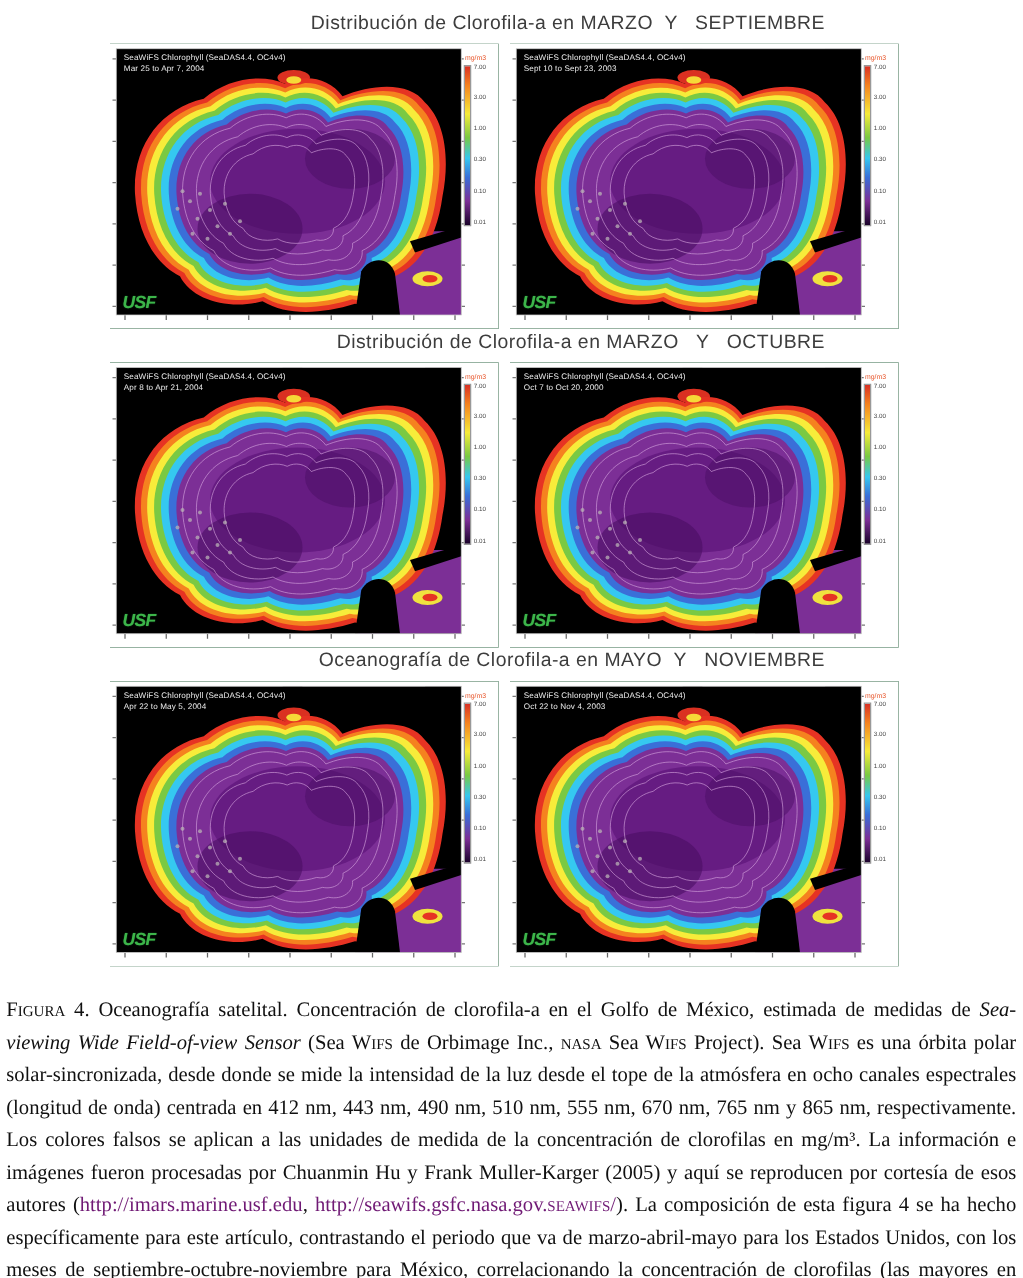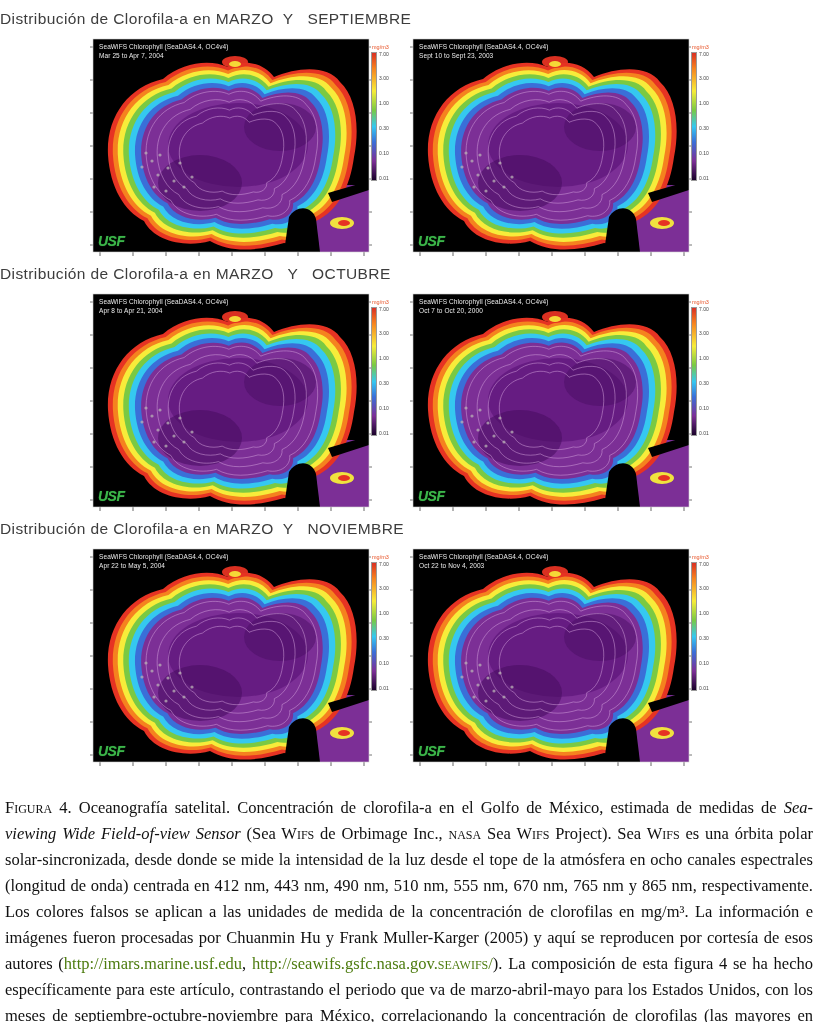--- a/index.html
+++ b/index.html
@@ -1,21 +1,21 @@
 <!DOCTYPE html>
 <html><head>
 <meta charset="utf-8">
 <style>
   html,body{margin:0;padding:0;background:#ffffff;}
   body{width:818px;font-family:"Liberation Sans",sans-serif;color:#111;}
   .page{padding-top:8px;width:818px;}
 
   .row-title{
     width:660px;margin:0;height:27px;line-height:22px;
-    text-align:left;font-size:15.5px;font-weight:400;color:#3d3d3d;
+    text-align:right;font-size:15.5px;font-weight:400;color:#3d3d3d;
     letter-spacing:.4px;white-space:pre;
   }
   .maps-row{display:flex;margin-left:88px;gap:9px;height:228px;}
 
   figure.map{margin:0;position:relative;width:311px;height:228px;background:#14532d;overflow:hidden;}
   .map svg{display:block;width:311px;height:228px;}
   .map-header{
     position:absolute;top:7px;left:11px;color:#ececec;
     font-size:6.5px;line-height:1.45;letter-spacing:.1px;
   }
@@ -41,21 +41,21 @@
     font-size:5px;line-height:1;color:#444;margin-left:2px;
   }
 
   .caption{
     margin:22px 5px 0 5px;
     font-family:"Liberation Serif",serif;
     font-size:16.5px;line-height:26px;text-align:justify;color:#101010;
   }
   .it{font-style:italic;}
   .sc{font-variant:small-caps;}
-  .cap-link{color:#4d7c0f;text-decoration:none;}
+  .cap-link{color:#701a75;text-decoration:none;}
   .cap-link.sc{font-variant:small-caps;}
 </style>
 </head>
 <body>
 
 <div class="page">
 
   <section class="fig-row">
     <h2 class="row-title">Distribución de Clorofila-a en MARZO  Y   SEPTIEMBRE</h2>
     <div class="maps-row">
@@ -514,21 +514,21 @@
                 <span>0.10</span>
                 <span>0.01</span>
               </div>
       </div>
     </div>
   </figure>
       </div>
   </section>
 
   <section class="fig-row">
-    <h2 class="row-title">Distribución de Clorofila-a en MARZO  Y   NOVIEMBRE</h2>
+    <h2 class="row-title">Oceanografía de Clorofila-a en MAYO  Y   NOVIEMBRE</h2>
     <div class="maps-row">
         <figure class="map">
     <svg viewBox="0 0 311 228">
             <defs>
               <clipPath id="clip5">
                 <rect x="5" y="4" width="276" height="213"></rect>
               </clipPath>
             </defs>
             <rect x="0" y="0" width="311" height="228" fill="#ffffff"></rect>
             <rect x="5" y="4" width="276" height="213" fill="#000000"></rect>

